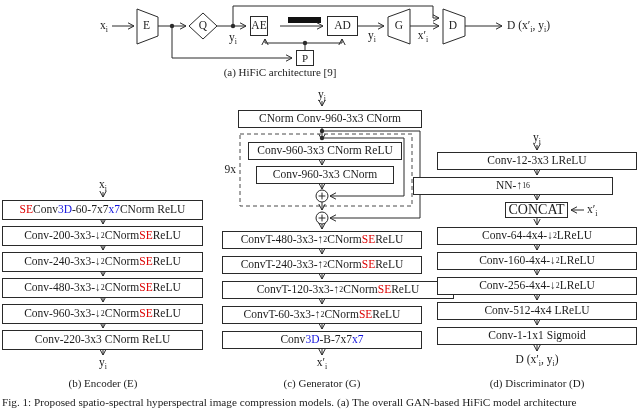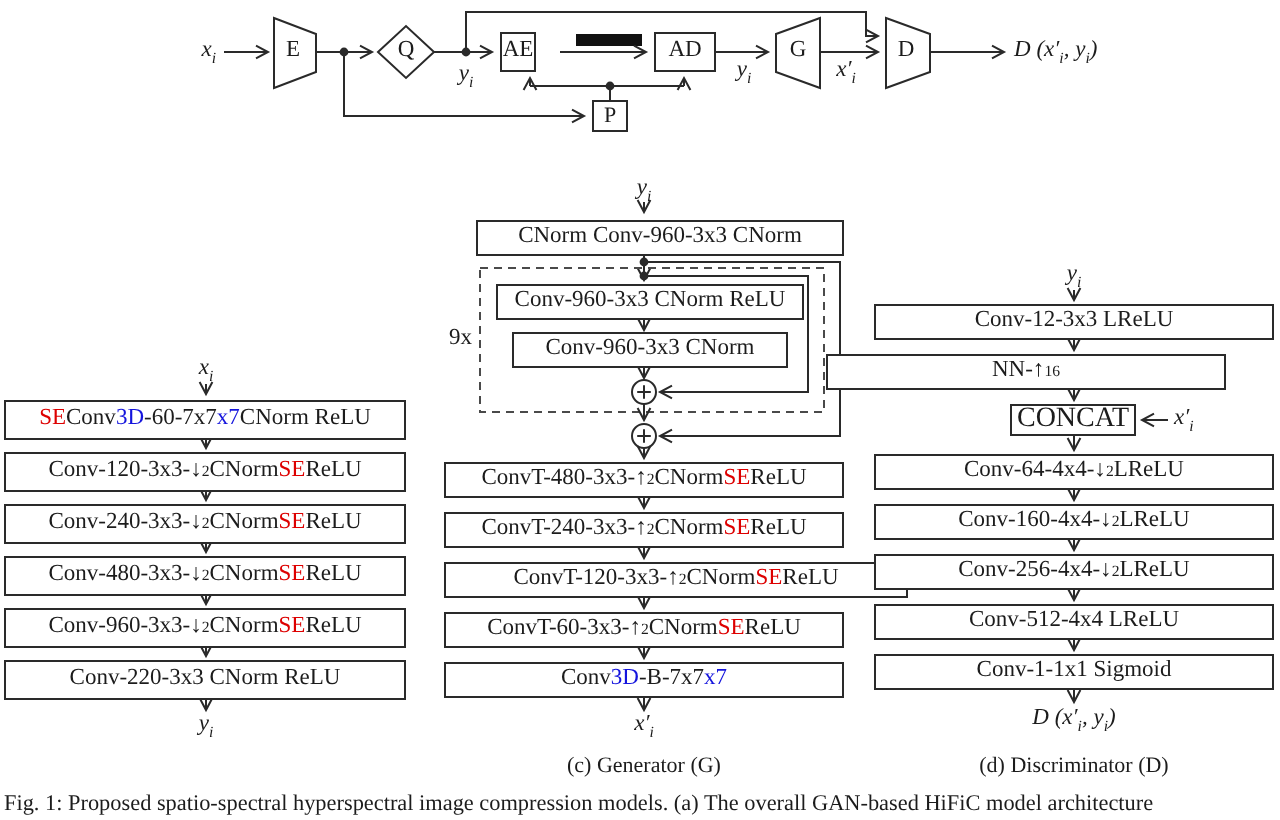--- a/index.html
+++ b/index.html
@@ -3,21 +3,21 @@
 <meta charset="utf-8">
 <style>
   *{margin:0;padding:0;box-sizing:border-box}
   html,body{background:#ffffff}
   .canvas{position:relative;width:640px;height:410px;background:#fff;overflow:hidden;
           font-family:"Liberation Serif","DejaVu Serif",serif;color:#1c1c1c}
   .wires{position:absolute;left:0;top:0;width:640px;height:410px;pointer-events:none}
   .box{position:absolute;border:1px solid #2a2a2a;background:#fff;display:flex;align-items:center;
        justify-content:center;font-size:11.5px;white-space:nowrap;line-height:1}
   .lbl{position:absolute;font-size:11.5px;white-space:nowrap;line-height:1}
-  .math{font-style:italic}
+  .math{}
   .cap{position:absolute;font-size:11px;white-space:nowrap;text-align:center}
   .figcap{position:absolute;font-size:11.2px;white-space:nowrap}
   sub,sup{font-size:.68em;line-height:0;font-style:inherit}
   .tc{text-align:center}.tr{text-align:right}
 </style>
 </head>
 <body>
 
 <div class="canvas">
 
@@ -98,32 +98,33 @@
   <div class="lbl tc" style="left:193px;top:20px;width:20px">Q</div>
   <div class="lbl math tc" style="left:222px;top:32px;width:22px"><span>y</span><sub>i</sub></div>
   <div class="box" style="left:250px;top:16px;width:18px;height:20px">AE</div>
   <div class="box" style="left:327px;top:16px;width:31px;height:20px">AD</div>
   <div class="box" style="left:296px;top:50px;width:18px;height:16px;font-size:11px">P</div>
   <div class="lbl math tc" style="left:361px;top:30px;width:22px"><span>y</span><sub>i</sub></div>
   <div class="lbl tc" style="left:389px;top:20px;width:20px">G</div>
   <div class="lbl math tc" style="left:411px;top:30px;width:24px"><span>x</span><span>′</span><sub>i</sub></div>
   <div class="lbl tc" style="left:444px;top:20px;width:18px">D</div>
   <div class="lbl math" style="left:507px;top:20px"><span>D</span><span> (</span><span>x</span><span>′</span><sub>i</sub><span>, </span><span>y</span><sub>i</sub><span>)</span></div>
+  <div class="cap" style="left:140px;top:66px;width:280px">(a) HiFiC architecture [9]</div>
 
   <div class="lbl math tc" style="left:89px;top:179px;width:28px"><span>x</span><sub>i</sub></div>
   <div class="box" style="left:2px;top:200px;width:201px;height:20px">
       <span style="color: rgb(221, 0, 0);">SE</span>
       <span> Conv</span>
       <span style="color: rgb(20, 20, 221);">3D</span>
       <span>-60-7x7</span>
       <span style="color: rgb(20, 20, 221);">x7</span>
       <span> CNorm ReLU</span>
     </div>
   <div class="box" style="left:2px;top:226px;width:201px;height:20px">
-      <span>Conv-120-3x3-↓</span>
+      <span>Conv-200-3x3-↓</span>
       <sup>2</sup>
       <span> CNorm </span>
       <span style="color: rgb(221, 0, 0);">SE</span>
       <span> ReLU</span>
     </div>
   <div class="box" style="left:2px;top:252px;width:201px;height:20px">
       <span>Conv-240-3x3-↓</span>
       <sup>2</sup>
       <span> CNorm </span>
       <span style="color: rgb(221, 0, 0);">SE</span>
@@ -140,20 +141,21 @@
       <span>Conv-960-3x3-↓</span>
       <sup>2</sup>
       <span> CNorm </span>
       <span style="color: rgb(221, 0, 0);">SE</span>
       <span> ReLU</span>
     </div>
   <div class="box" style="left:2px;top:330px;width:201px;height:20px">
       <span>Conv-220-3x3 CNorm ReLU</span>
     </div>
   <div class="lbl math tc" style="left:89px;top:357px;width:28px"><span>y</span><sub>i</sub></div>
+  <div class="cap" style="left:23px;top:377px;width:160px">(b) Encoder (E)</div>
 
   <div class="lbl math tc" style="left:308px;top:89px;width:28px"><span>y</span><sub>i</sub></div>
   <div class="box" style="left:238px;top:110px;width:184px;height:18px">
       <span>CNorm Conv-960-3x3 CNorm</span>
     </div>
   <div class="lbl tr" style="left:210px;top:164px;width:26px">9x</div>
   <div class="box" style="left:248px;top:142px;width:154px;height:18px">
       <span>Conv-960-3x3 CNorm ReLU</span>
     </div>
   <div class="box" style="left:256px;top:166px;width:138px;height:18px">

